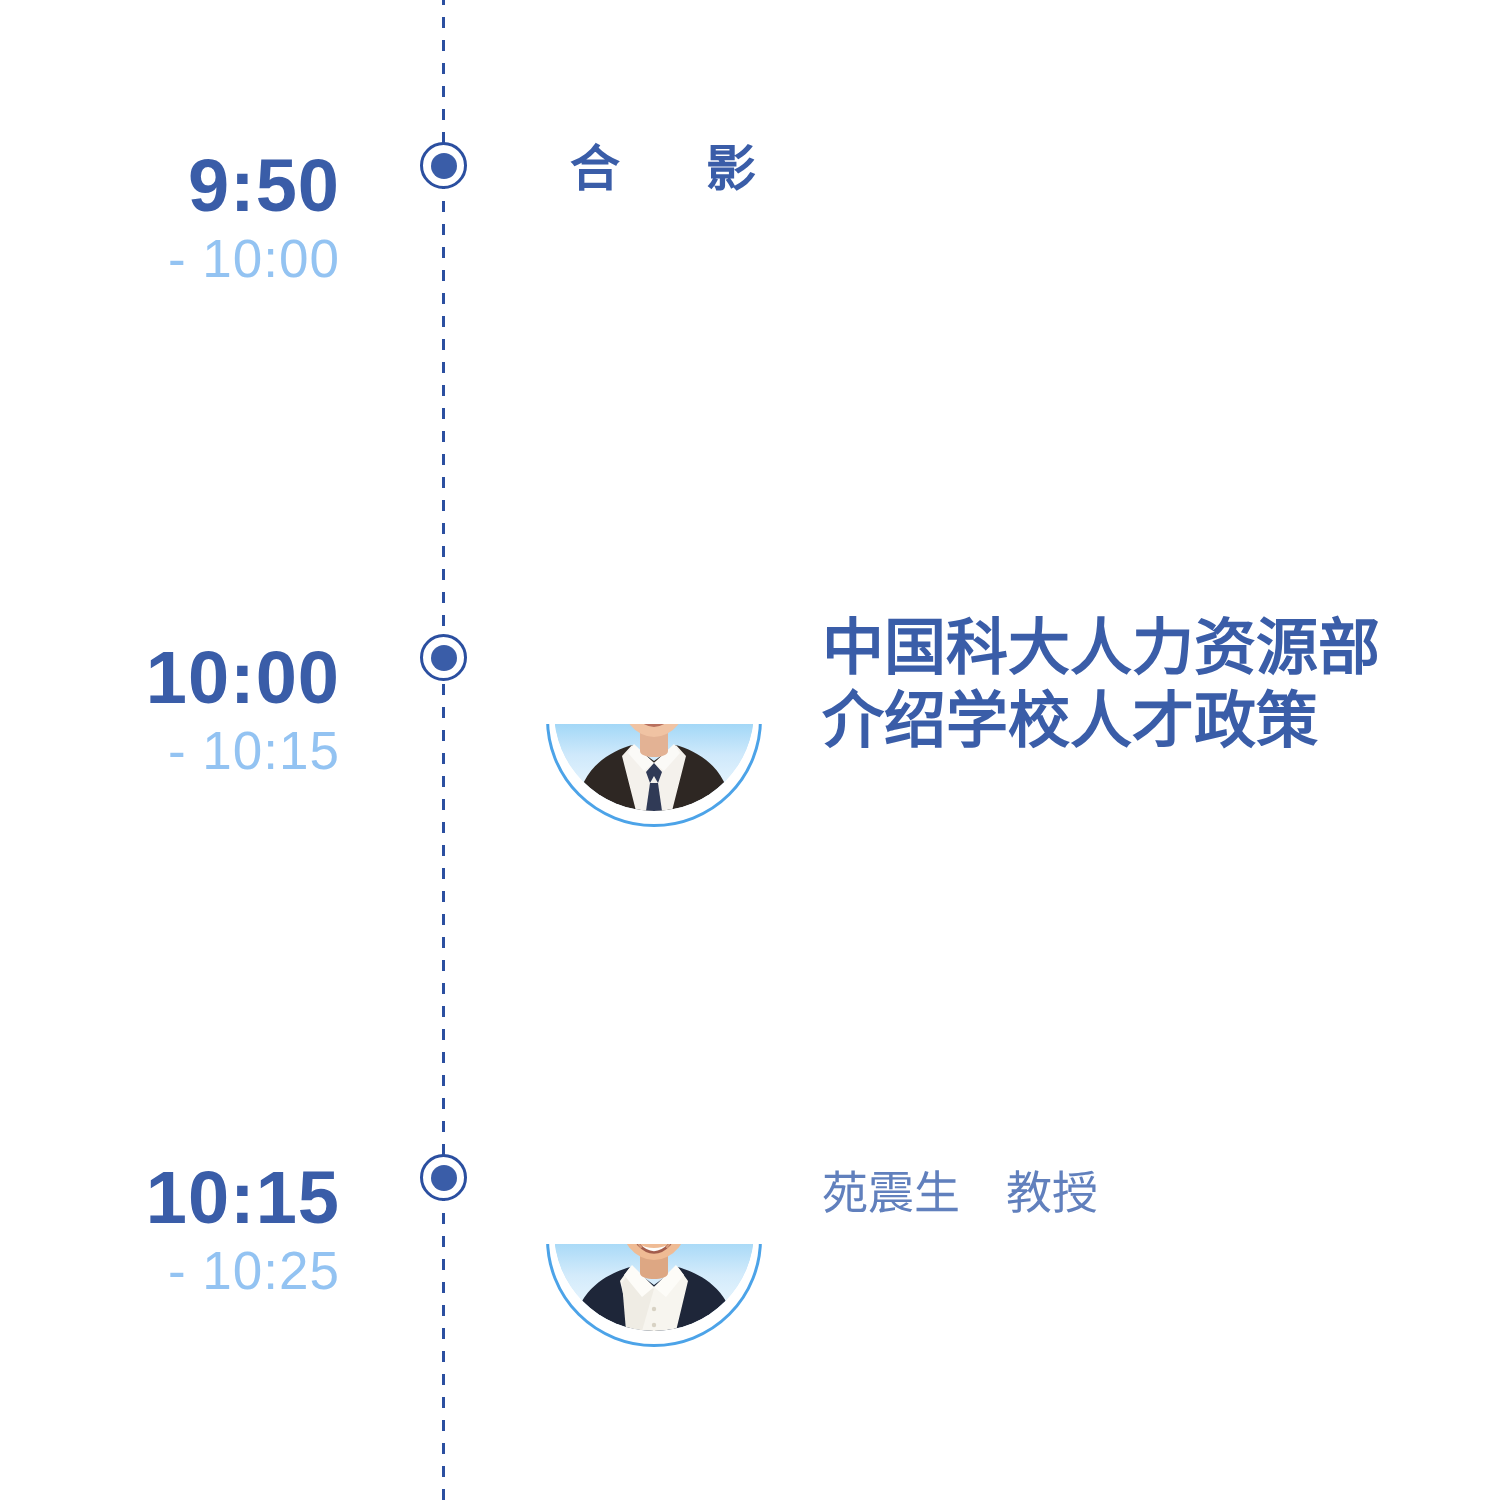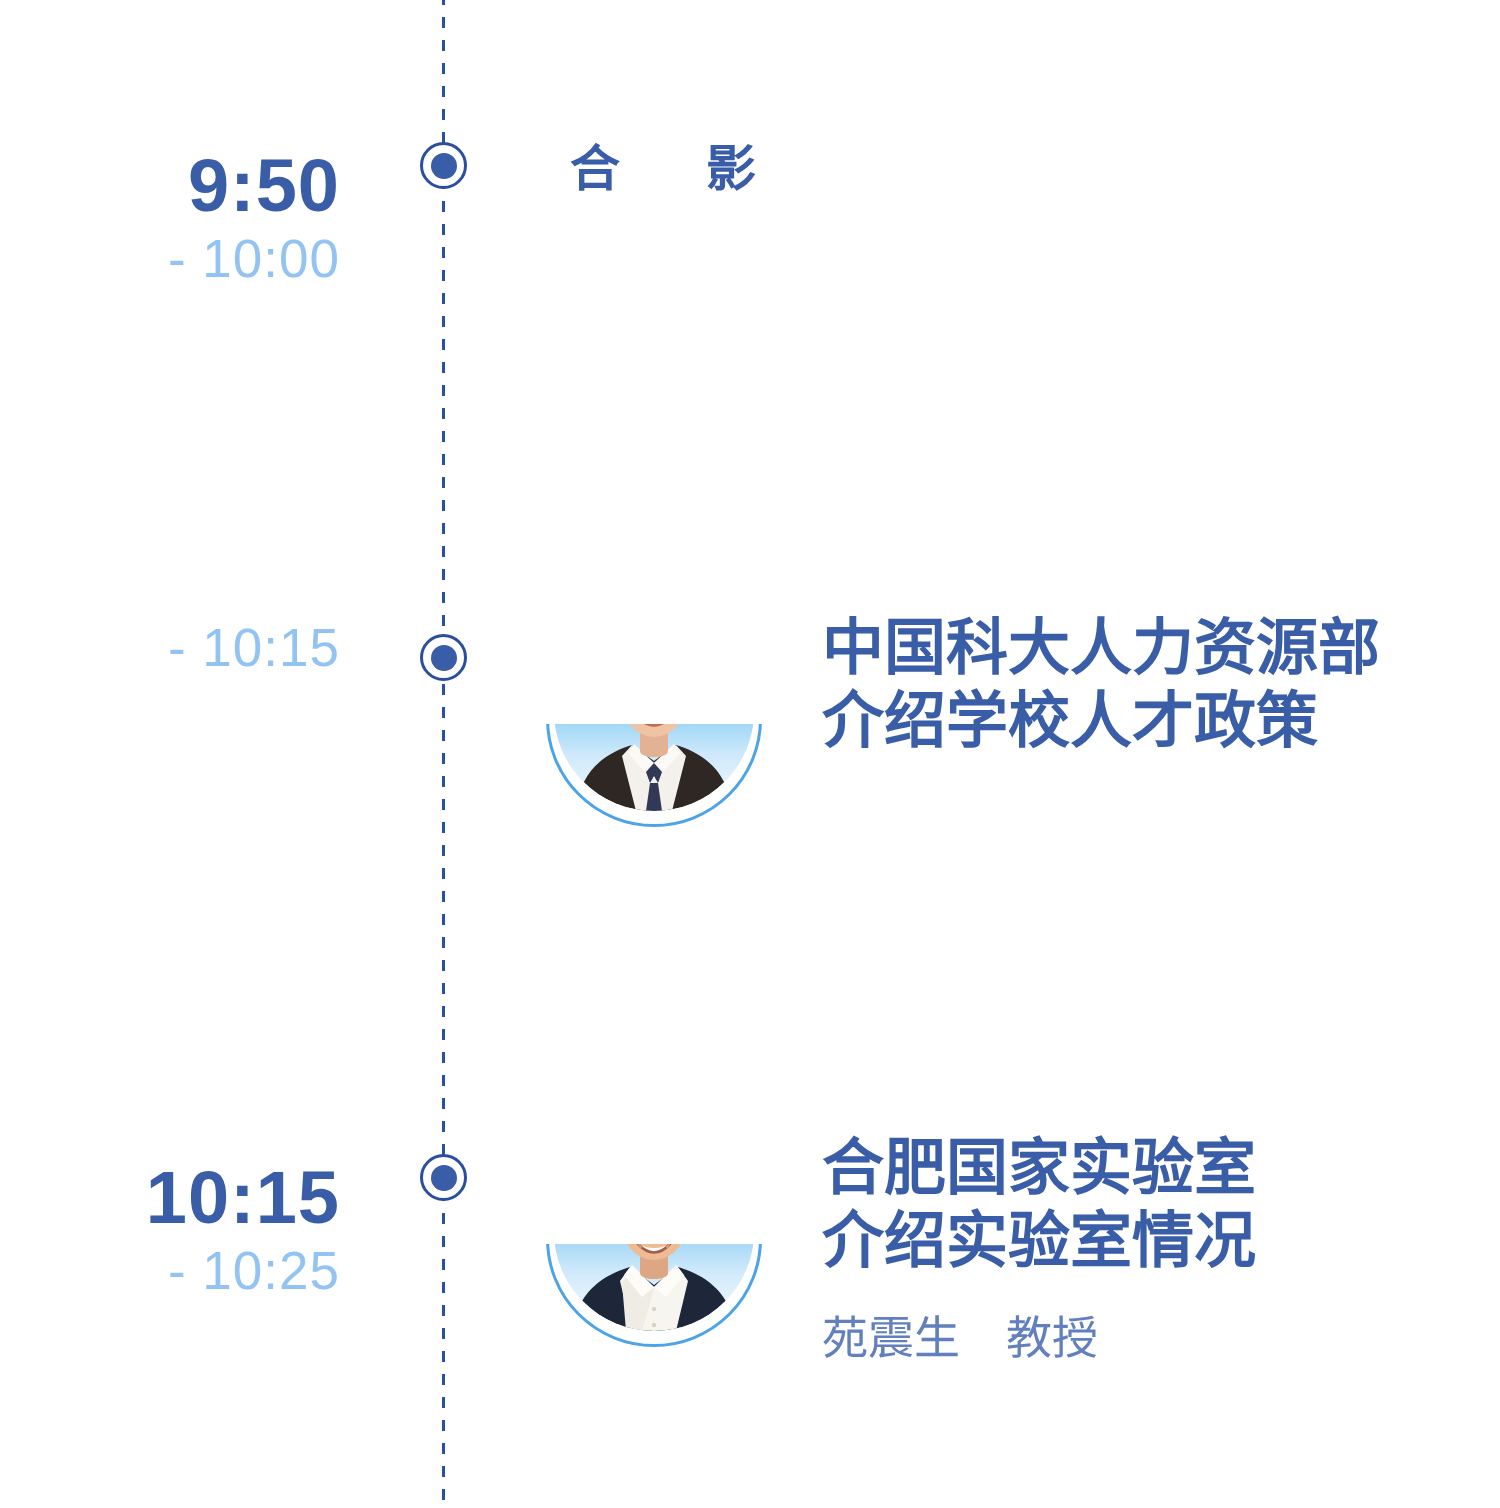--- a/index.html
+++ b/index.html
@@ -184,20 +184,21 @@
   <div class="axis-node">
     <span class="axis-node-core"></span>
   </div>
   <div class="session title-only">
     <p class="session-title">合 影</p>
   </div>
 </div>
 
 <div class="agenda-row row-1">
   <div class="time-block">
+    <span class="time-start">10:00</span>
     <span class="time-end">- 10:15</span>
   </div>
   <div class="axis-node">
     <span class="axis-node-core"></span>
   </div>
 
   <div class="avatar-wrap">
     <div class="avatar-photo">
       <svg viewBox="0 0 200 200" xmlns="http://www.w3.org/2000/svg" aria-hidden="true">
         <defs>
@@ -321,17 +322,15 @@
 
           <path d="M80 104 Q83 112 87 116" stroke="#d89b79" stroke-width="2" fill="none" stroke-linecap="round"></path>
           <path d="M120 104 Q117 112 113 116" stroke="#d89b79" stroke-width="2" fill="none" stroke-linecap="round"></path>
         </g>
       </svg>
     </div>
     <div class="avatar-ring"></div>
   </div>
 
   <div class="session">
-    <p class="session-title">合肥国家实验室
-介绍实验室情况</p>
     <p class="session-speaker">苑震生　教授</p>
   </div>
 </div>
 
 </body></html>

